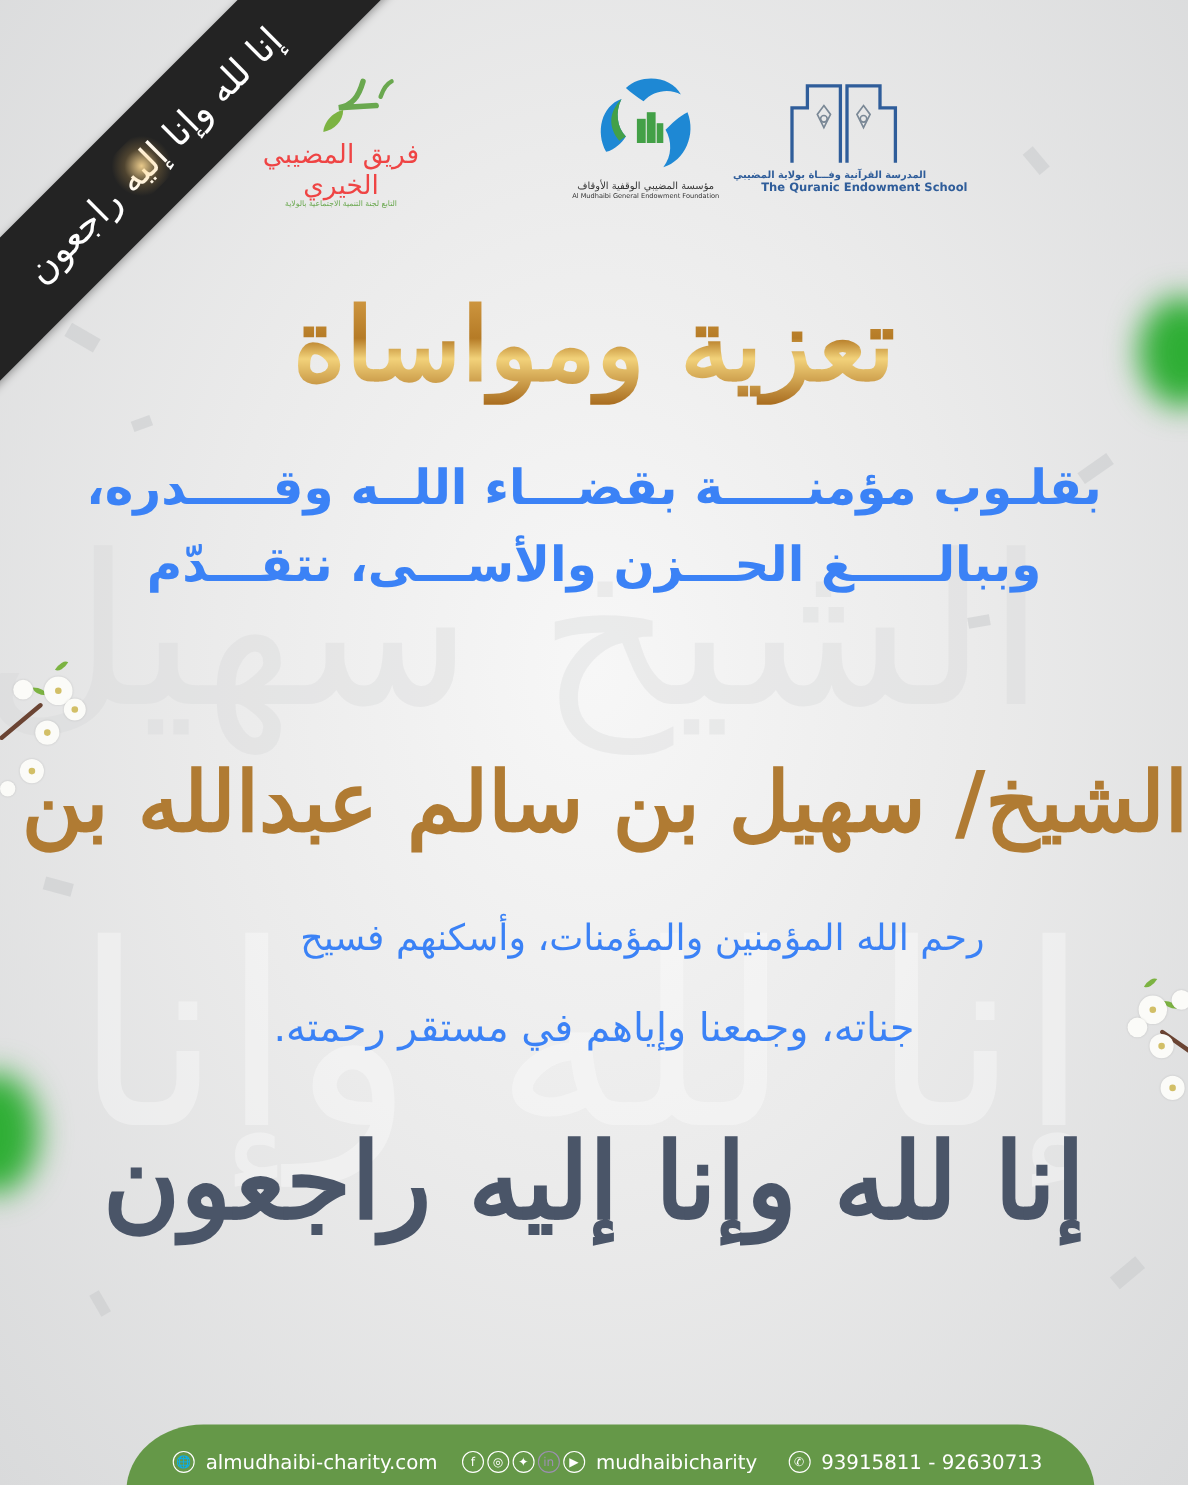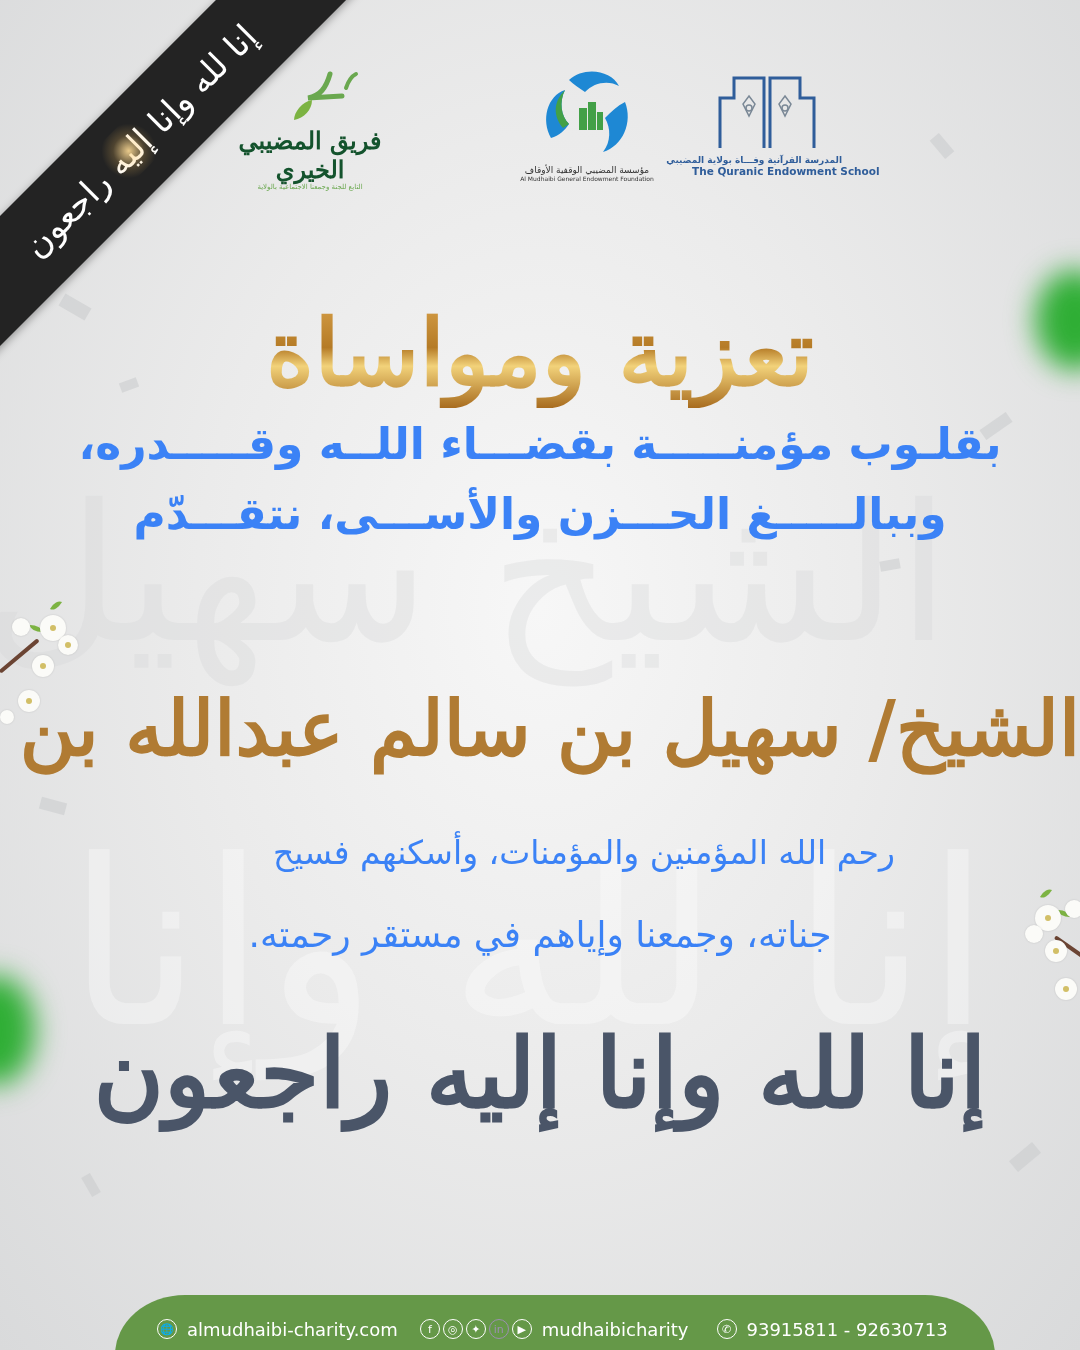--- a/index.html
+++ b/index.html
@@ -52,30 +52,30 @@
 
   .logo-foundation { left:282px; width:150px; }
   .logo-foundation .caption-ar { color:#333; font-size:9px; direction:rtl; margin-top:2px; }
   .logo-foundation .caption-en { color:#333; font-size:6px; }
 
   .logo-zakat { left:170px; width:100px; }
   .logo-zakat .caption-ar { color:#c8861d; font-weight:bold; font-size:8px; direction:rtl; }
   .logo-zakat .caption-sub { color:#5a8f3a; font-size:5.5px; direction:rtl; }
 
   .logo-team { left:0; width:160px; }
-  .logo-team .team-name { color:#14532d; font-family:"DejaVu Serif", serif; font-size:24px; direction:rtl; margin-top:-4px;font-weight:bold; }
+  .logo-team .team-name { color:#ef4444; font-family:"DejaVu Serif", serif; font-size:24px; direction:rtl; margin-top:-4px; }
   .logo-team .caption-ar { color:#6aa84f; font-size:7px; direction:rtl; }
 
   
   .title {
     position:absolute; top:258px; left:0; width:1080px; text-align:center;
     font-family:"DejaVu Serif", serif; font-size:92px; line-height:1.2; direction:rtl;
     background:linear-gradient(180deg, #d8a14a 0%, #b57b26 45%, #f2d27a 62%, #a86c1f 100%);
     -webkit-background-clip:text; background-clip:text; color:transparent;
-    font-weight:bold; letter-spacing:-2px;margin-top:40px;
+    font-weight:bold; letter-spacing:-2px;
   }
 
   .line {
     position:absolute; left:0; width:1080px; text-align:center; direction:rtl;
     color:#3b82f6; white-space:nowrap;
   }
   .line1 { top:418px; font-size:44px; font-weight:bold; }
   .line2 { top:488px; font-size:44px; font-weight:bold; }
   .line3 { top:590px; font-size:30px; font-weight:900; font-family:"DejaVu Sans", sans-serif; }
 
@@ -210,21 +210,21 @@
     </div>
 
 
     <div class="logo logo-team">
       <svg width="160" height="58" viewBox="0 0 160 58">
         <path d="M100 6 C96 20 90 28 78 30 L112 28" fill="none" stroke="#6aa84f" stroke-width="5" stroke-linecap="round"></path>
         <path d="M82 32 C72 34 64 44 64 52 C74 50 82 42 82 32z" fill="#7cb342"></path>
         <path d="M116 20 C118 14 122 8 126 6" fill="none" stroke="#6aa84f" stroke-width="4" stroke-linecap="round"></path>
       </svg>
       <div class="team-name">فريق المضيبي الخيري</div>
-      <div class="logo-caption caption-ar">التابع للجنة وجمعنا الاجتماعية بالولاية</div>
+      <div class="logo-caption caption-ar">التابع لجنة التنمية الاجتماعية بالولاية</div>
     </div>
   </div>
 
   <div class="title">تعزية ومواساة</div>
 
   <div class="line line1">بقلـوب مؤمنـــــة بقضـــاء اللــه وقـــــدره،</div>
   <div class="line line2">وببالـــــغ الحـــزن والأســـى، نتقـــدّم</div>
 
   <div class="deceased">الشيخ/ سهيل بن سالم عبدالله بن بهوان المخيني</div>
 

